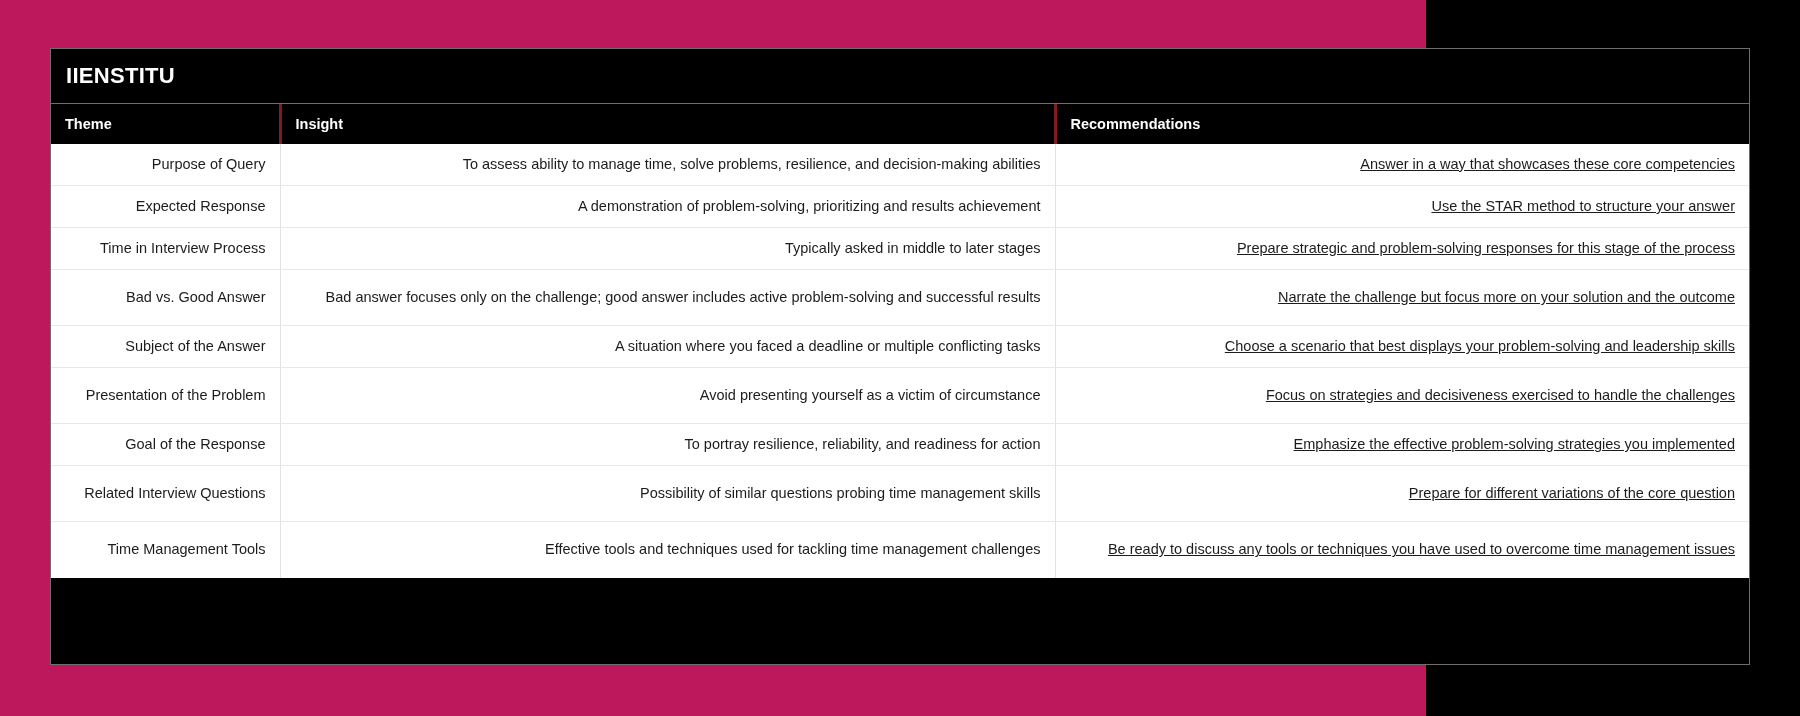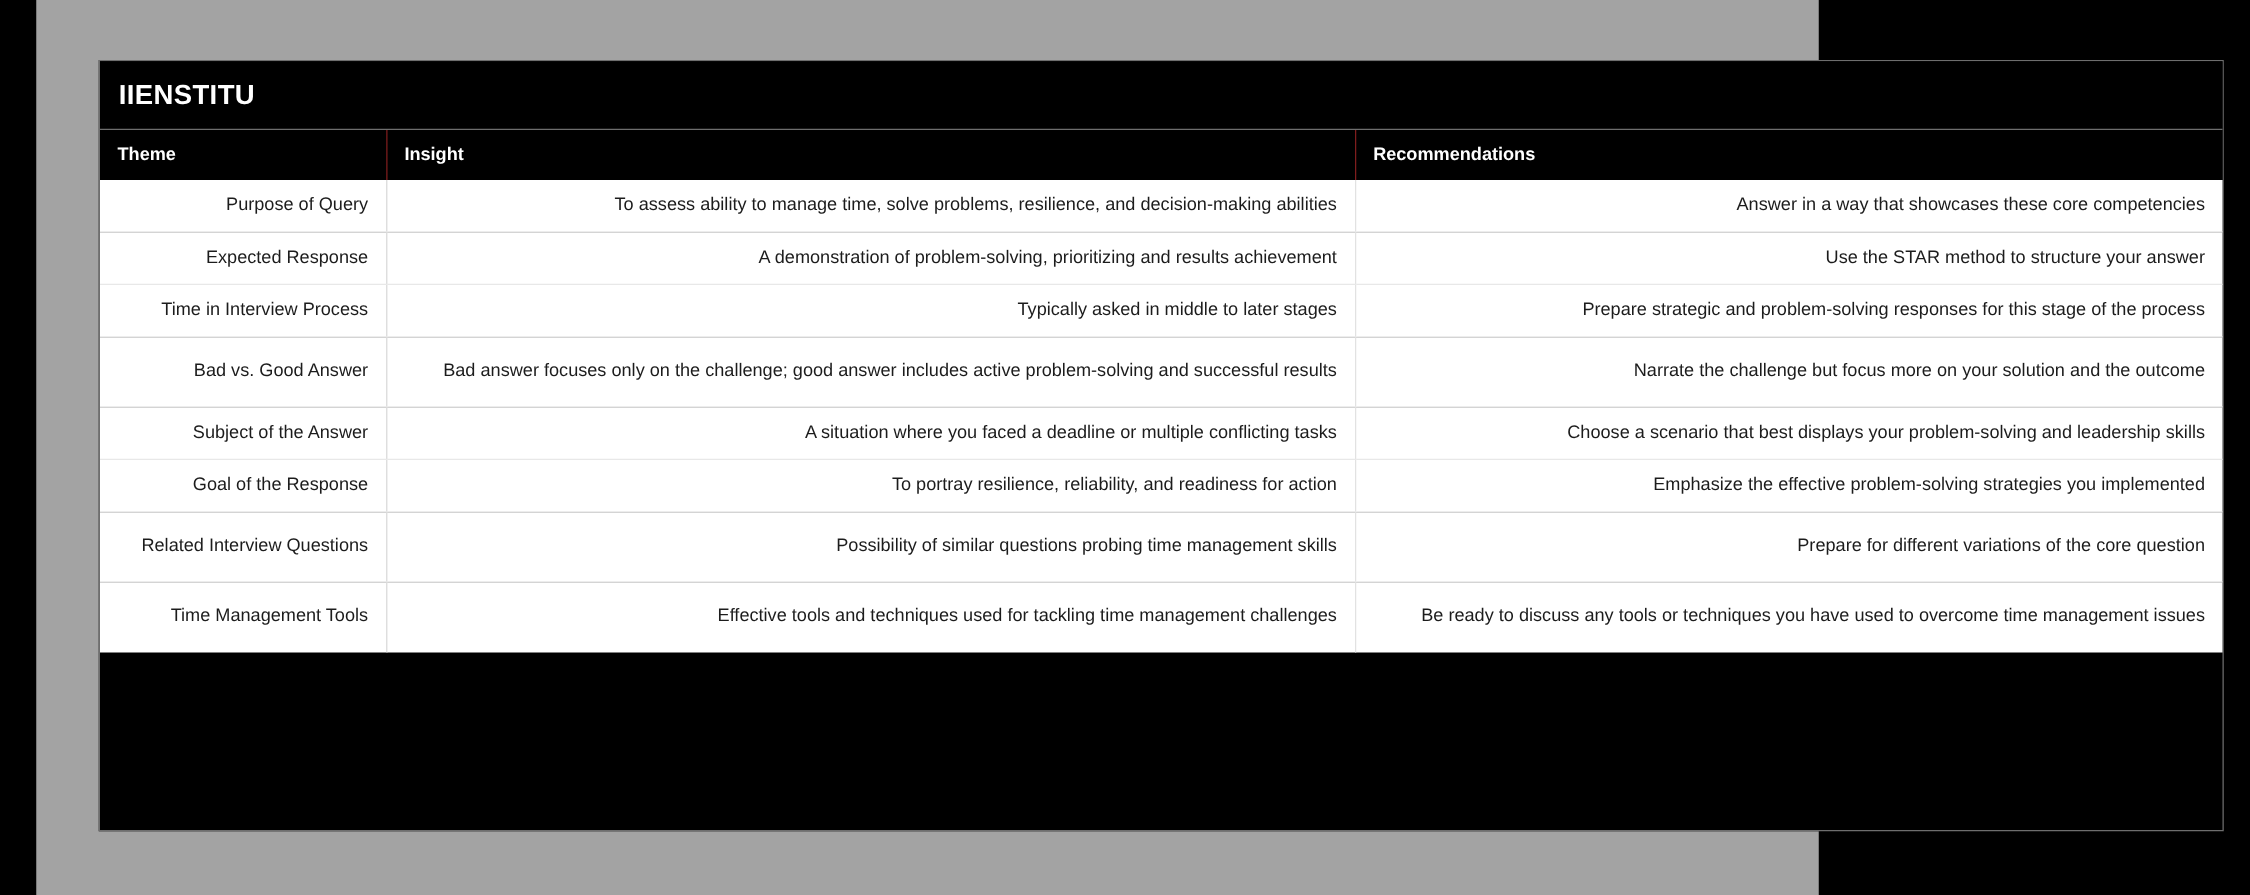--- a/index.html
+++ b/index.html
@@ -9,22 +9,21 @@
     height: 716px;
     background: #000000;
     font-family: "Liberation Sans", sans-serif;
     overflow: hidden;
   }
 
   .page {
     position: relative;
     width: 1426px;
     height: 716px;
-    background: #a3a3a3;
-    margin-left: 29px;
+    background: #be185d;
   }
 
   .table-frame {
     position: absolute;
     left: 50px;
     top: 48px;
     width: 1700px;
     height: 617px;
     border: 1px solid #6e6e6e;
     background: #000000;
@@ -63,37 +62,37 @@
 
   thead th {
     background: #000000;
     color: #ffffff;
     font-size: 14.5px;
     font-weight: bold;
     text-align: left;
     padding: 12px 14px;
     height: 35px;
     vertical-align: middle;
-    border-right: 1px solid #7f1d1d;
+    border-right: 3px solid #7f1d1d;
     white-space: nowrap;
   }
   thead th:last-child { border-right: none; }
 
   tbody td {
     background: #ffffff;
     color: #1c1c1c;
     font-size: 14.5px;
     line-height: 1.45;
     text-align: right;
     padding: 10px 14px;
     vertical-align: middle;
     border-right: 1px solid #e2e2e2;
     border-bottom: 1px solid #e8e8e8;
   }
-  tbody td:last-child { border-right: none; }
+  tbody td:last-child { border-right: none; text-decoration: underline; }
   tbody tr:last-child td { border-bottom: none; }
 
   tbody tr.row-tall td { height: 56px; padding-left: 30px; }
   tbody tr.row-std td  { height: 38px; }
 
   .cell-theme { color: #1c1c1c; }
 </style>
 </head>
 <body>
 
@@ -143,20 +142,25 @@
           <td>Bad answer focuses only on the challenge; good answer includes active problem-solving and successful results</td>
           <td>Narrate the challenge but focus more on your solution and the outcome</td>
         </tr>
 
         <tr class="row-std">
           <td class="cell-theme">Subject of the Answer</td>
           <td>A situation where you faced a deadline or multiple conflicting tasks</td>
           <td>Choose a scenario that best displays your problem-solving and leadership skills</td>
         </tr>
 
+        <tr class="row-tall">
+          <td class="cell-theme">Presentation of the Problem</td>
+          <td>Avoid presenting yourself as a victim of circumstance</td>
+          <td>Focus on strategies and decisiveness exercised to handle the challenges</td>
+        </tr>
 
         <tr class="row-std">
           <td class="cell-theme">Goal of the Response</td>
           <td>To portray resilience, reliability, and readiness for action</td>
           <td>Emphasize the effective problem-solving strategies you implemented</td>
         </tr>
 
         <tr class="row-tall">
           <td class="cell-theme">Related Interview Questions</td>
           <td>Possibility of similar questions probing time management skills</td>

